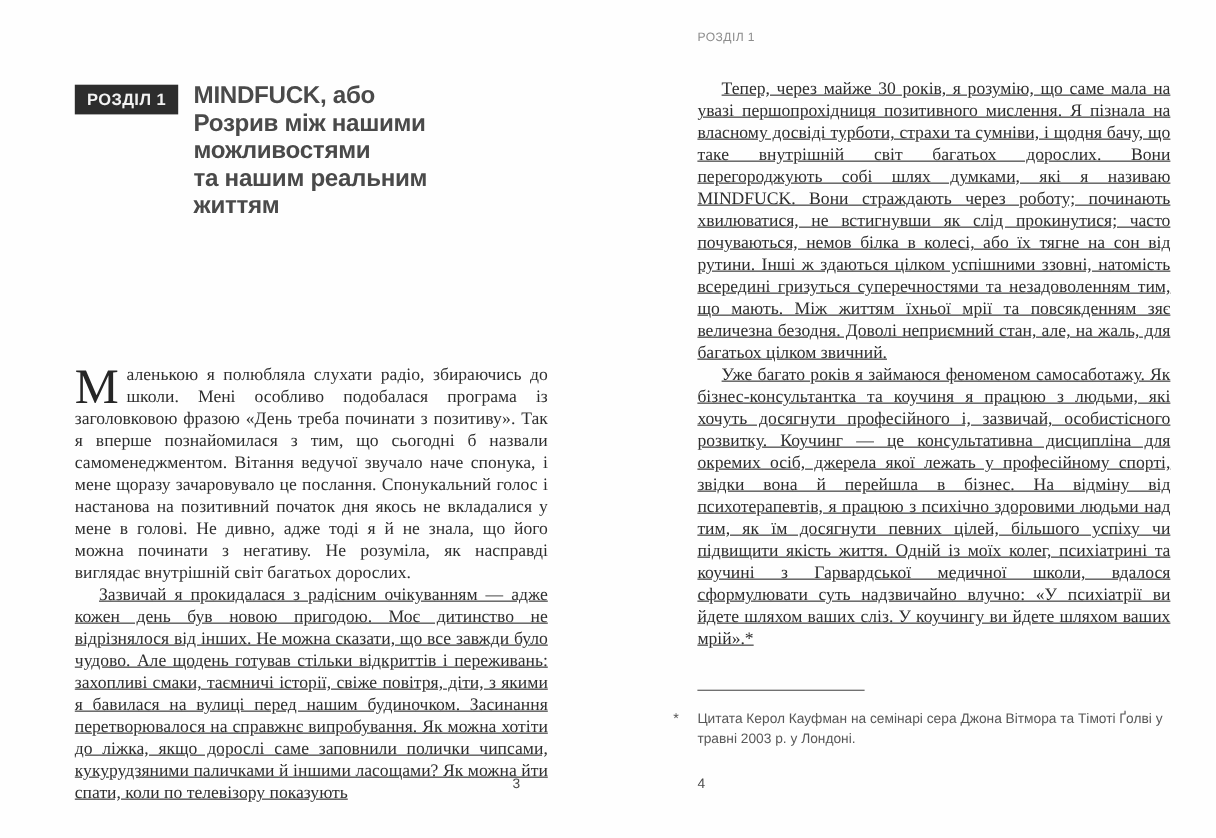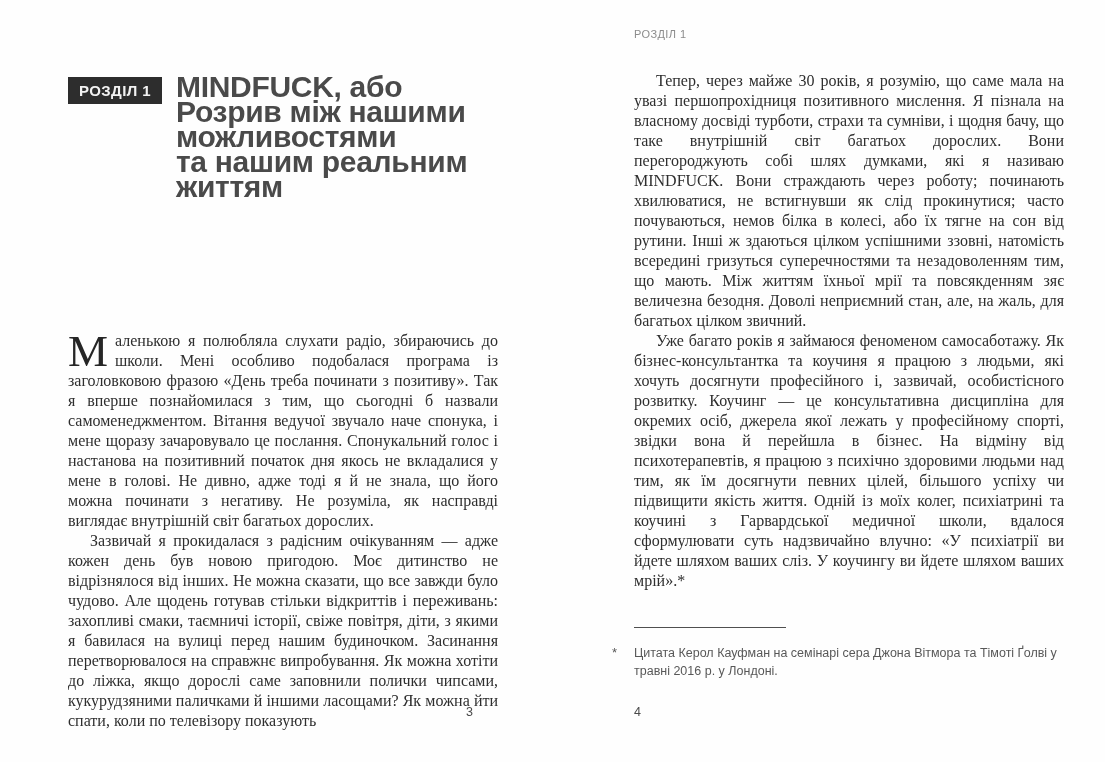--- a/index.html
+++ b/index.html
@@ -25,40 +25,40 @@
     font-weight: bold;
     font-size: 15px;
     line-height: 15px;
     padding: 6px 11px 6px 11px;
     letter-spacing: 0.4px;
     white-space: nowrap;
   }
   .title {
     font-family: "Liberation Sans", sans-serif;
     font-weight: bold;
-    font-size: 30px;
+    font-size: 22px;
     line-height: 25px;
     letter-spacing: -0.3px;
     color: #4a4a4a;
     white-space: pre-line;
     margin-top: -3px;
   }
 
   
   .body-block { position: absolute; left: 0; width: 430px; }
   .body-left  { top: 331px; }
   .body-right { top: 71px; }
   .body-block p {
     margin: 0;
     font-size: 16px;
     line-height: 20px;
     text-align: justify;
     color: #2e2e2e;
   }
-  .body-block p.indent { text-indent: 22px; }
+  .body-block p.indent { text-indent: 22px; text-decoration: underline; }
   .dropcap {
     float: left;
     font-size: 45px;
     line-height: 37px;
     padding: 2px 7px 0 0;
     color: #262626;
   }
 
   
   .running-header {
@@ -127,20 +127,20 @@
     <div class="running-header">РОЗДІЛ 1</div>
 
     <div class="body-block body-right">
       <p class="indent">Тепер, через майже 30 років, я розумію, що саме мала на увазі першопрохідниця позитивного мислення. Я пізнала на власному досвіді турботи, страхи та сумніви, і щодня бачу, що таке внутрішній світ багатьох дорослих. Вони перегороджують собі шлях думками, які я називаю MINDFUCK. Вони страждають через роботу; починають хвилюватися, не встигнувши як слід прокинутися; часто почуваються, немов білка в колесі, або їх тягне на сон від рутини. Інші ж здаються цілком успішними ззовні, натомість всередині гризуться суперечностями та незадоволенням тим, що мають. Між життям їхньої мрії та повсякденням зяє величезна безодня. Доволі неприємний стан, але, на жаль, для багатьох цілком звичний.</p>
       <p class="indent">Уже багато років я займаюся феноменом самосаботажу. Як бізнес-консультантка та коучиня я працюю з людьми, які хочуть досягнути професійного і, зазвичай, особистісного розвитку. Коучинг — це консультативна дисципліна для окремих осіб, джерела якої лежать у професійному спорті, звідки вона й перейшла в бізнес. На відміну від психотерапевтів, я працюю з психічно здоровими людьми над тим, як їм досягнути певних цілей, більшого успіху чи підвищити якість життя. Одній із моїх колег, психіатрині та коучині з Гарвардської медичної школи, вдалося сформулювати суть надзвичайно влучно: «У психіатрії ви йдете шляхом ваших сліз. У коучингу ви йдете шляхом ваших мрій».*</p>
     </div>
 
     <div class="footnote">
       <div class="footnote-rule"></div>
       <div class="footnote-text">
-        <span class="footnote-marker">*</span><span>Цитата Керол Кауфман на семінарі сера Джона Вітмора та Тімоті Ґолві у травні 2016 р. у Лондоні.</span>
+        <span class="footnote-marker">*</span><span>Цитата Керол Кауфман на семінарі сера Джона Вітмора та Тімоті Ґолві у травні 2003 р. у Лондоні.</span>
       </div>
     </div>
 
     <div class="pageno pageno-right">4</div>
   </div>
 
 </div>
 
 </body></html>

